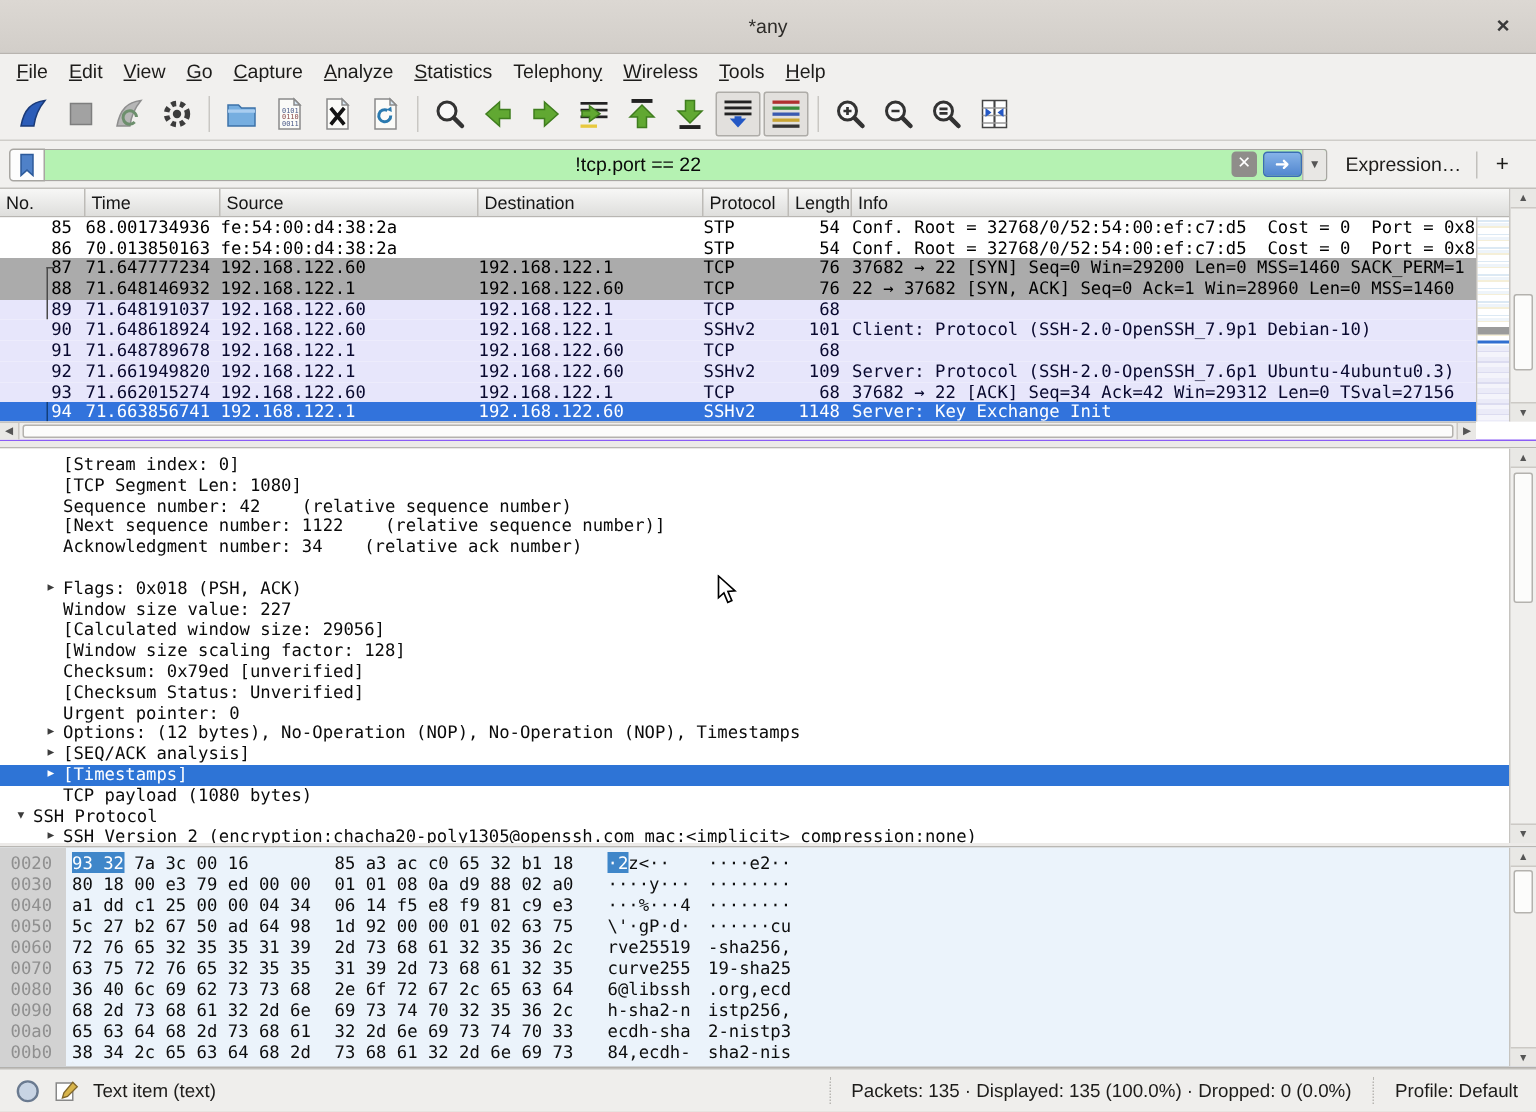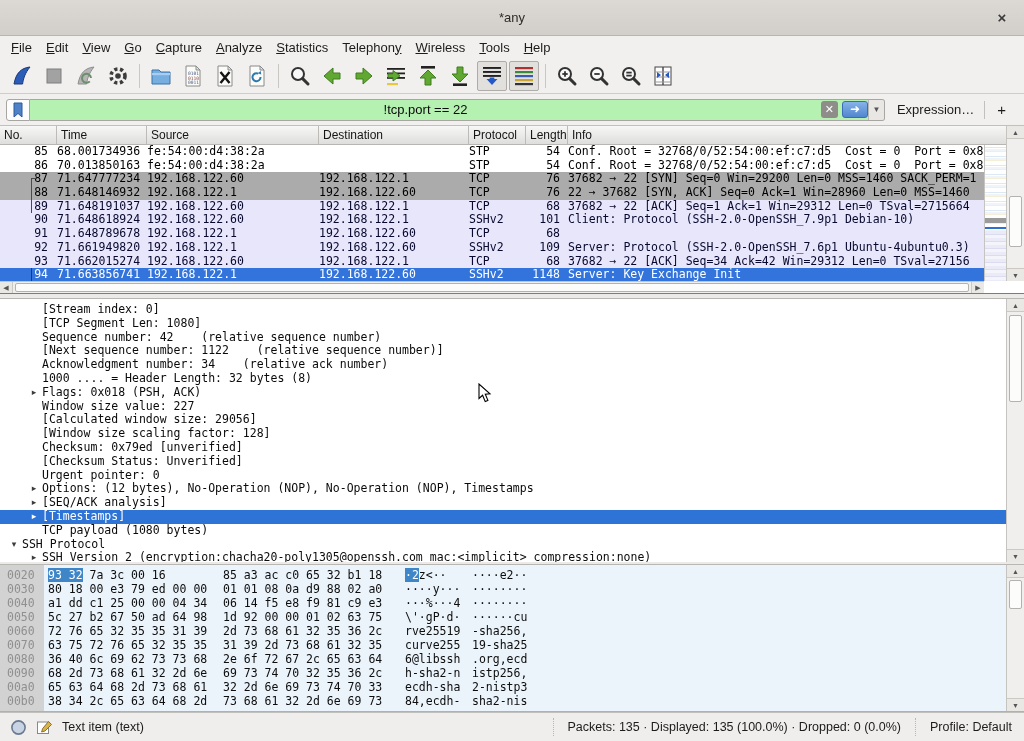--- a/index.html
+++ b/index.html
@@ -302,21 +302,21 @@
         <div class="hcell" style="width: 150px;">Destination</div>
         <div class="hcell" style="width: 57px;">Protocol</div>
         <div class="hcell" style="width: 42px;">Length</div>
         <div class="hcell">Info</div>
       </div>
     <div class="prows" id="prows">
         <div class="prow stp"><div class="c-no">85</div><div class="c-time">68.001734936</div><div class="c-src">fe:54:00:d4:38:2a</div><div class="c-dst"></div><div class="c-proto">STP</div><div class="c-len">54</div><div class="c-info">Conf. Root = 32768/0/52:54:00:ef:c7:d5  Cost = 0  Port = 0x8001</div></div>
         <div class="prow stp"><div class="c-no">86</div><div class="c-time">70.013850163</div><div class="c-src">fe:54:00:d4:38:2a</div><div class="c-dst"></div><div class="c-proto">STP</div><div class="c-len">54</div><div class="c-info">Conf. Root = 32768/0/52:54:00:ef:c7:d5  Cost = 0  Port = 0x8001</div></div>
         <div class="prow gray"><div class="mark first"></div><div class="c-no">87</div><div class="c-time">71.647777234</div><div class="c-src">192.168.122.60</div><div class="c-dst">192.168.122.1</div><div class="c-proto">TCP</div><div class="c-len">76</div><div class="c-info">37682 → 22 [SYN] Seq=0 Win=29200 Len=0 MSS=1460 SACK_PERM=1</div></div>
         <div class="prow gray"><div class="mark"></div><div class="c-no">88</div><div class="c-time">71.648146932</div><div class="c-src">192.168.122.1</div><div class="c-dst">192.168.122.60</div><div class="c-proto">TCP</div><div class="c-len">76</div><div class="c-info">22 → 37682 [SYN, ACK] Seq=0 Ack=1 Win=28960 Len=0 MSS=1460</div></div>
-        <div class="prow tcp"><div class="mark"></div><div class="c-no">89</div><div class="c-time">71.648191037</div><div class="c-src">192.168.122.60</div><div class="c-dst">192.168.122.1</div><div class="c-proto">TCP</div><div class="c-len">68</div><div class="c-info">37682 → 22 [ACK] Seq=1 Ack=1 Win=29312 Len=0 TSval=2715664</div></div>
+        <div class="prow tcp"><div class="mark"></div><div class="c-no">89</div><div class="c-time">71.648191037</div><div class="c-src">192.168.122.60</div><div class="c-dst">192.168.122.1</div><div class="c-proto">TCP</div><div class="c-len">68</div></div>
         <div class="prow tcp"><div class="c-no">90</div><div class="c-time">71.648618924</div><div class="c-src">192.168.122.60</div><div class="c-dst">192.168.122.1</div><div class="c-proto">SSHv2</div><div class="c-len">101</div><div class="c-info">Client: Protocol (SSH-2.0-OpenSSH_7.9p1 Debian-10)</div></div>
         <div class="prow tcp"><div class="c-no">91</div><div class="c-time">71.648789678</div><div class="c-src">192.168.122.1</div><div class="c-dst">192.168.122.60</div><div class="c-proto">TCP</div><div class="c-len">68</div></div>
         <div class="prow tcp"><div class="c-no">92</div><div class="c-time">71.661949820</div><div class="c-src">192.168.122.1</div><div class="c-dst">192.168.122.60</div><div class="c-proto">SSHv2</div><div class="c-len">109</div><div class="c-info">Server: Protocol (SSH-2.0-OpenSSH_7.6p1 Ubuntu-4ubuntu0.3)</div></div>
         <div class="prow tcp"><div class="c-no">93</div><div class="c-time">71.662015274</div><div class="c-src">192.168.122.60</div><div class="c-dst">192.168.122.1</div><div class="c-proto">TCP</div><div class="c-len">68</div><div class="c-info">37682 → 22 [ACK] Seq=34 Ack=42 Win=29312 Len=0 TSval=27156</div></div>
         <div class="prow sel"><div class="mark msel"></div><div class="c-no">94</div><div class="c-time">71.663856741</div><div class="c-src">192.168.122.1</div><div class="c-dst">192.168.122.60</div><div class="c-proto">SSHv2</div><div class="c-len">1148</div><div class="c-info">Server: Key Exchange Init</div></div>
       </div>
     <div class="minimap">
       <div class="mm-lav"></div>
         <div class="mm-band"></div>
         <div class="mm-line"></div>
@@ -335,21 +335,21 @@
 
   <div class="split"></div>
 
   <div class="details">
     <div class="dcontent" id="dcontent">
         <div class="dline d2"><span class="arrow"></span><span>[Stream index: 0]</span></div>
         <div class="dline d2"><span class="arrow"></span><span>[TCP Segment Len: 1080]</span></div>
         <div class="dline d2"><span class="arrow"></span><span>Sequence number: 42    (relative sequence number)</span></div>
         <div class="dline d2"><span class="arrow"></span><span>[Next sequence number: 1122    (relative sequence number)]</span></div>
         <div class="dline d2"><span class="arrow"></span><span>Acknowledgment number: 34    (relative ack number)</span></div>
-        <div class="dline d2"><span class="arrow"></span><span>1000 .... = Header Length: 32 bytes (8)</span></div>
+        <div class="dline d2"><span class="arrow"></span></div>
         <div class="dline d2"><span class="arrow">▸</span><span>Flags: 0x018 (PSH, ACK)</span></div>
         <div class="dline d2"><span class="arrow"></span><span>Window size value: 227</span></div>
         <div class="dline d2"><span class="arrow"></span><span>[Calculated window size: 29056]</span></div>
         <div class="dline d2"><span class="arrow"></span><span>[Window size scaling factor: 128]</span></div>
         <div class="dline d2"><span class="arrow"></span><span>Checksum: 0x79ed [unverified]</span></div>
         <div class="dline d2"><span class="arrow"></span><span>[Checksum Status: Unverified]</span></div>
         <div class="dline d2"><span class="arrow"></span><span>Urgent pointer: 0</span></div>
         <div class="dline d2"><span class="arrow">▸</span><span>Options: (12 bytes), No-Operation (NOP), No-Operation (NOP), Timestamps</span></div>
         <div class="dline d2"><span class="arrow">▸</span><span>[SEQ/ACK analysis]</span></div>
         <div class="dline d2 sel"><span class="arrow">▸</span><span>[Timestamps]</span></div>

